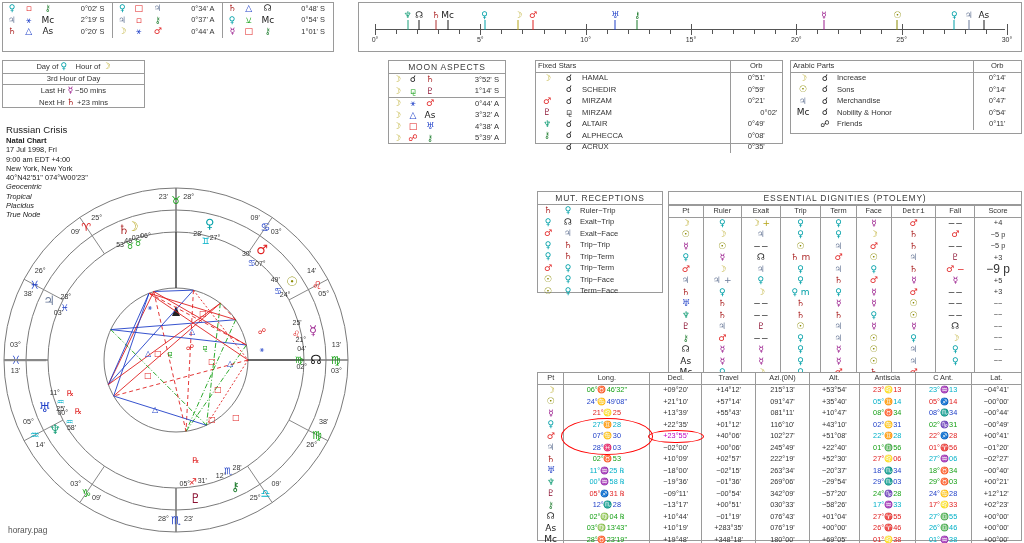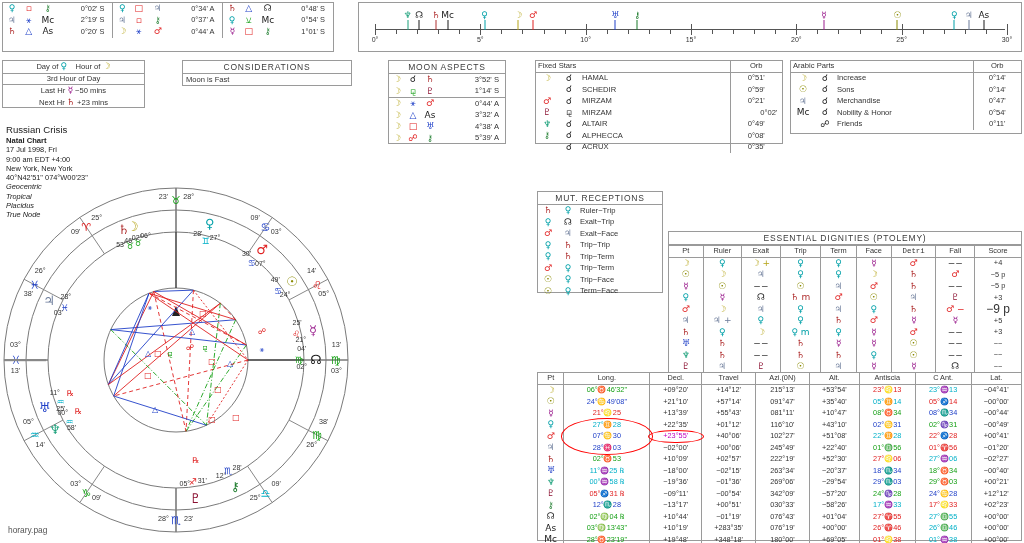--- a/index.html
+++ b/index.html
@@ -108,21 +108,21 @@
   
   #fixed { left: 535px; top: 60px; width: 248px; height: 84px; }
 
   
   #arabic { left: 790px; top: 60px; width: 232px; height: 74px; }
 
   
   #mutrec { left: 537px; top: 191px; width: 126px; height: 102px; }
 
   
-  #dign { left: 668px; top: 191px; width: 354px; height: 191px; margin-top: 40px; }
+  #dign { left: 668px; top: 191px; width: 354px; height: 191px; }
   #dign table.grid td, #dign table.grid th { font-size: 7.4px; height: 11.2px; }
 
   
   #pts { left: 537px; top: 372px; width: 485px; height: 169px; }
   #pts table.grid td, #pts table.grid th { font-size: 7.3px; height: 10.6px; }
 
   
   .oval {
     position: absolute; border: 1.6px solid #ff0000;
     border-radius: 50% / 50%; pointer-events: none;
@@ -296,24 +296,20 @@
             <td class="cen">
         <span>Next Hr</span>
         <span class="g c-sat">♄</span>
         <span>+23 mins</span>
       </td>
           </tr>
     </tbody>
       </table>
   </div>
 
-  <div class="panel" id="consid">
-    <div class="panel-title">CONSIDERATIONS</div>
-    <div style="font-size:7.6px;padding:1px 3px;color:#333">Moon is Fast</div>
-  </div>
 
   <div class="panel" id="moonasp">
     <div class="panel-title">MOON ASPECTS</div>
     <table class="grid">
         <tbody id="moonasp-body">
           <tr>
             <td class="cen" style="width: 16px;"><span class="g c-moo">☽</span></td>
             <td class="cen" style="width: 16px;"><span class="g c-nod">☌</span></td>
             <td class="cen" style="width: 18px;"><span class="g c-sat">♄</span></td>
             <td class="rt" style="padding-right: 6px;">3°52' S</td>

